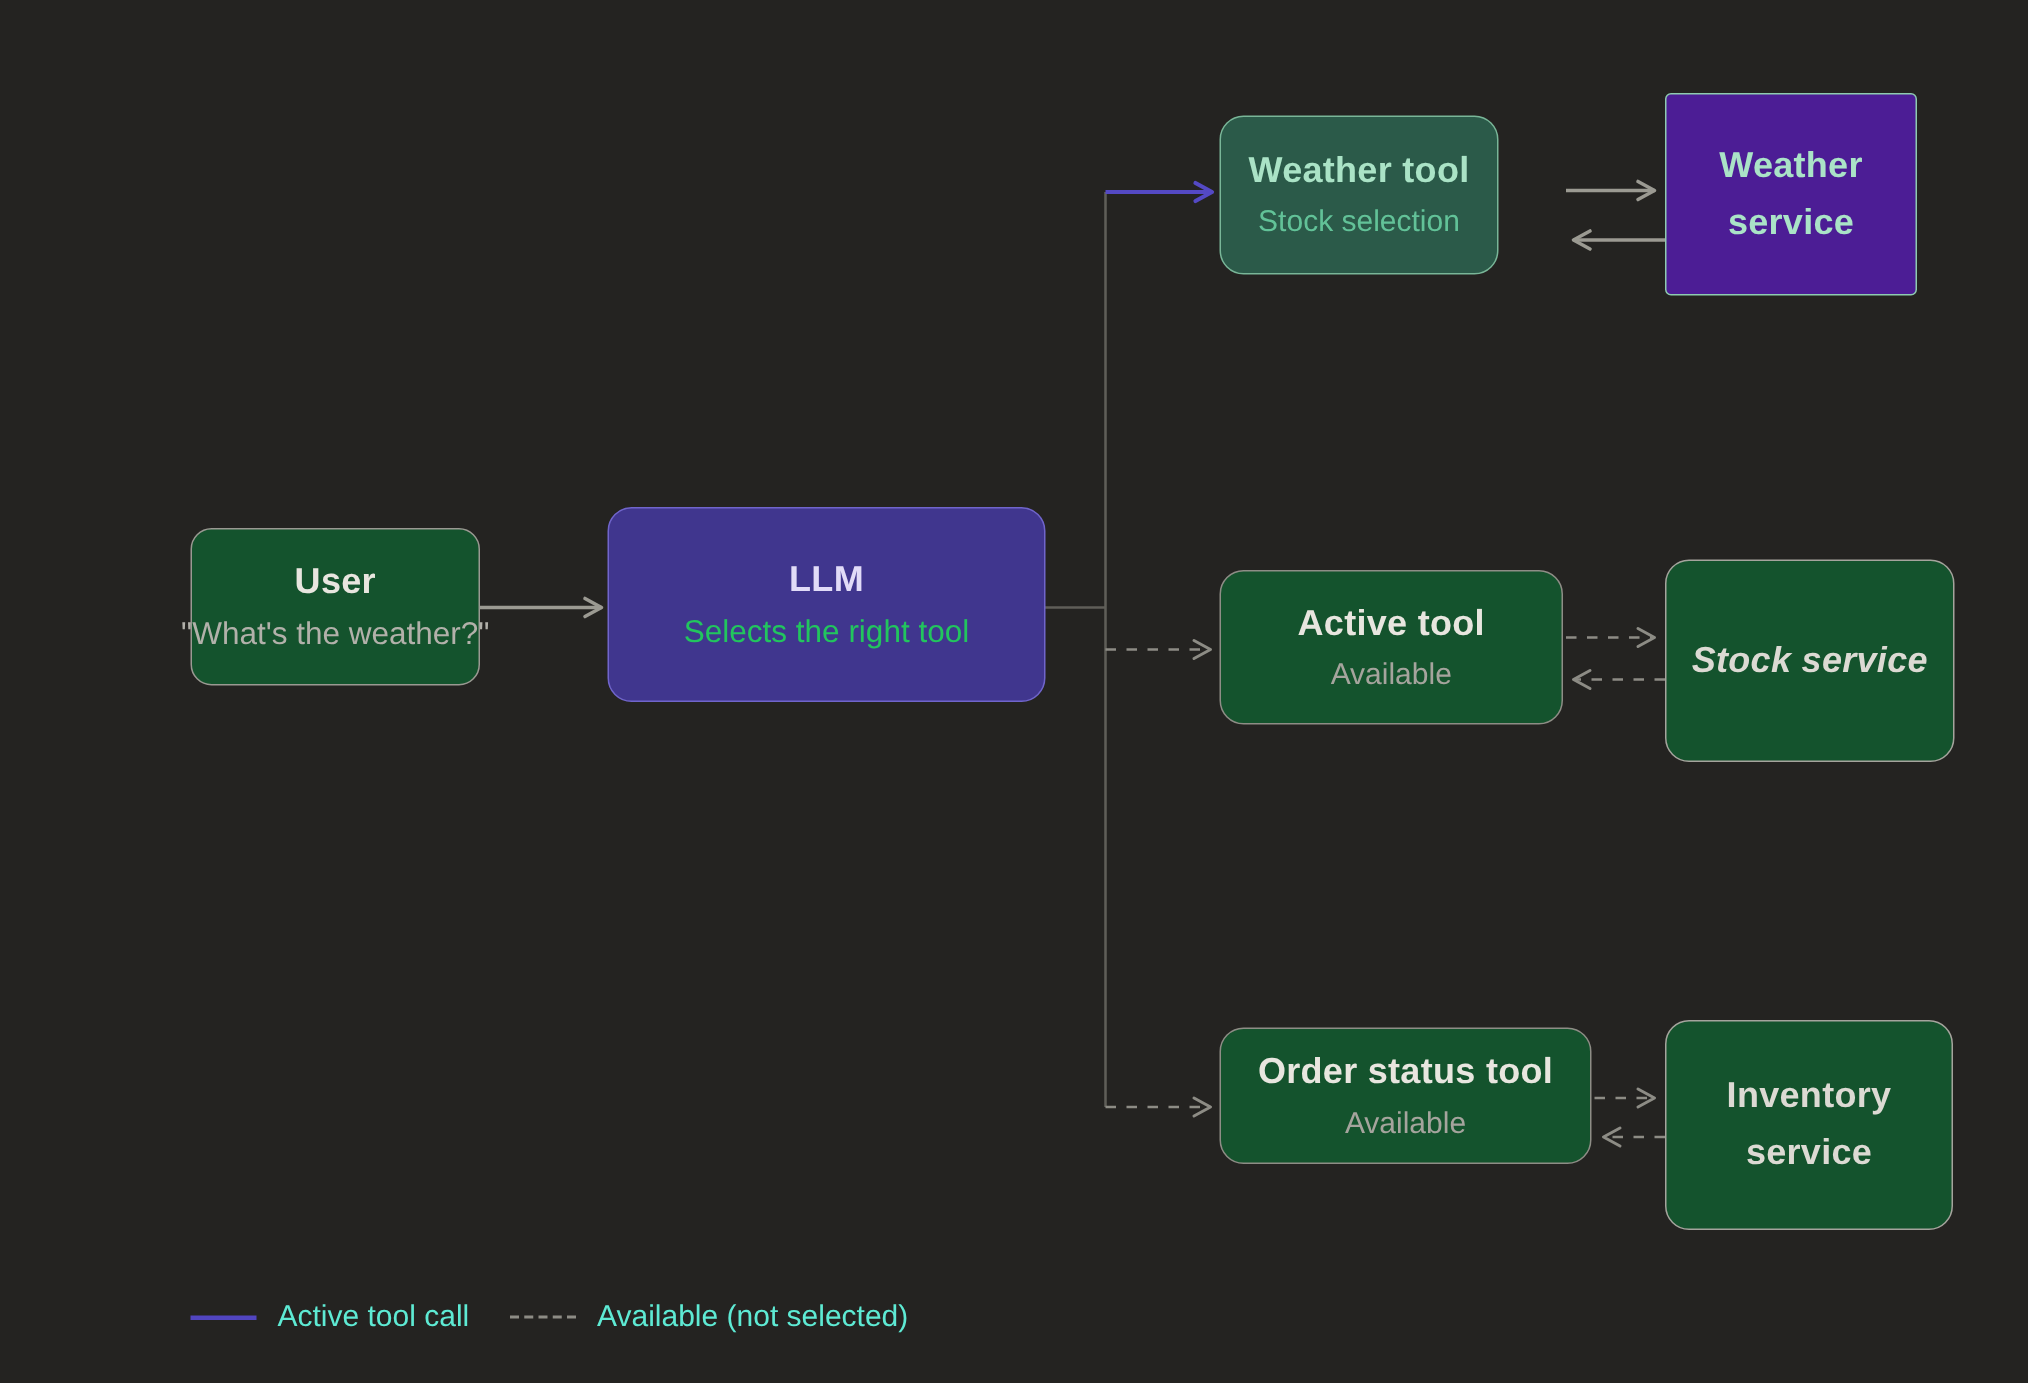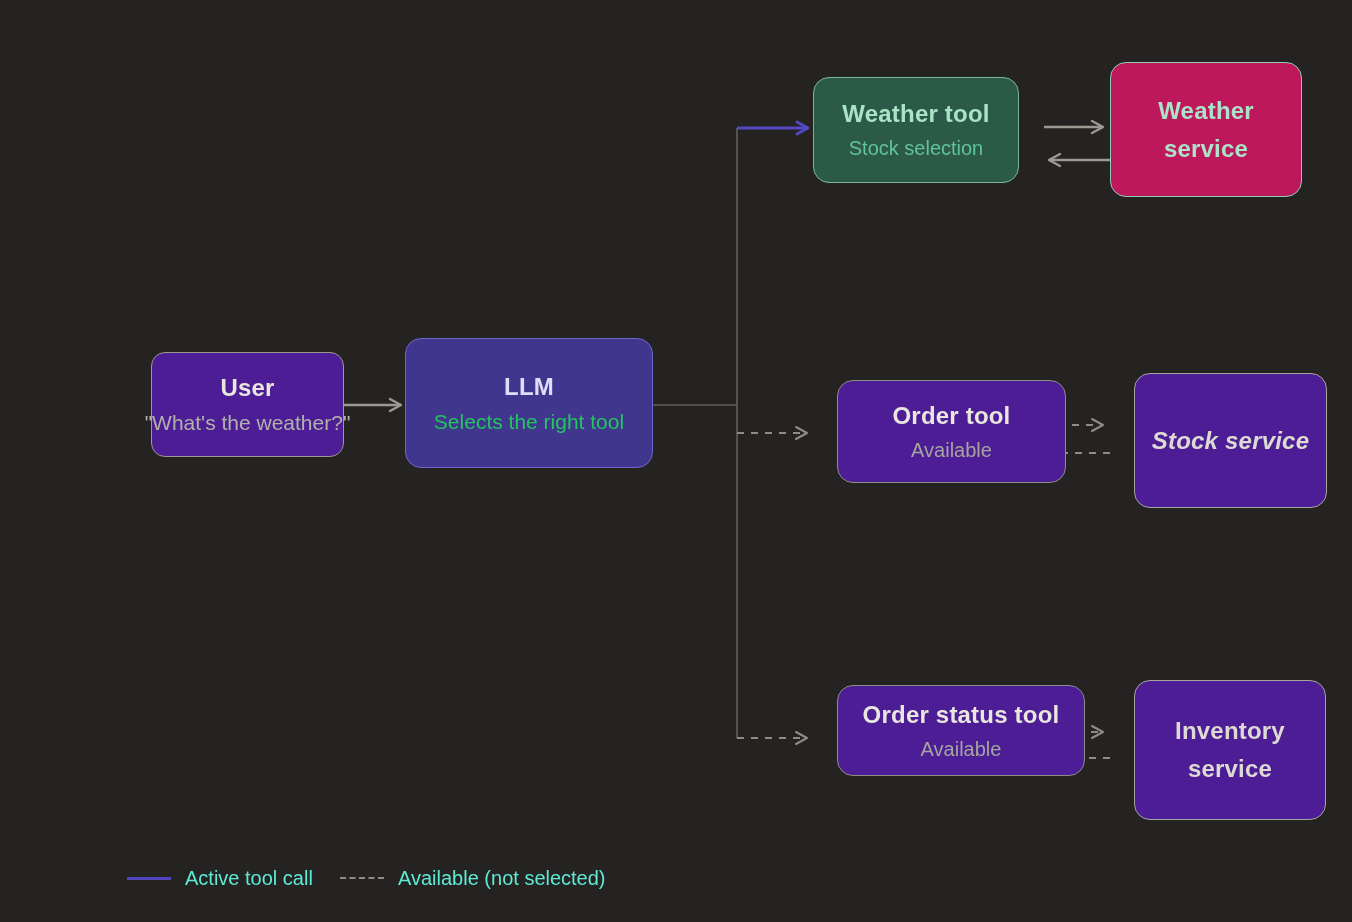--- a/index.html
+++ b/index.html
@@ -7,43 +7,43 @@
   #canvas{position:relative;width:1352px;height:922px;background:#242321;overflow:hidden;}
   #edge-layer{position:absolute;left:0;top:0;width:1352px;height:922px;}
 
   .node{position:absolute;box-sizing:border-box;display:flex;flex-direction:column;
         justify-content:center;align-items:center;text-align:center;
         border:1.5px solid transparent;}
   .node .node-title{font-weight:bold;font-size:24px;letter-spacing:.2px;}
   .node .node-sub{font-size:20px;margin-top:9px;white-space:nowrap;}
 
   
-  .gray-box{background:#4c1d95;margin-left:24px;}
+  .gray-box{background:#14532d;}
   .gray-box .node-title{color:#e8e6df;}
   .gray-box .node-sub{color:#a5a49d;}
 
   
   #node-user{left:127px;top:352px;width:193px;height:105px;border-radius:14px;border-color:#9a9992;}
   #node-user .node-sub{color:#b2b1aa;font-size:21px;}
 
   
-  #node-llm{left:405px;top:338px;width:248px;height:130px;border-radius:16px;
+  #node-llm{left:405px;top:338px;width:292px;height:130px;border-radius:16px;
             background:#40368e;border-color:#7065cb;}
   #node-llm .node-title{color:#e1dbf8;}
   #node-llm .node-sub{color:#22c55e;font-size:21px;}
 
   
-  #node-weather-tool{left:813px;top:77px;width:206px;height:106px;border-radius:16px;
+  #node-weather-tool{left:813px;top:77px;width:186px;height:106px;border-radius:16px;
             background:#2b5a49;border-color:#79b698;}
   #node-weather-tool .node-title{color:#aae3c6;}
   #node-weather-tool .node-sub{color:#62c298;}
 
   
-  #node-weather-service{left:1110px;top:62px;width:192px;height:135px;border-radius:16px;
-            background:#be185d;border-color:#8ecbb0;padding:0 14px;}
+  #node-weather-service{left:1110px;top:62px;width:168px;height:135px;border-radius:4px;
+            background:#4c1d95;border-color:#8ecbb0;padding:0 14px;}
   #node-weather-service .node-title{color:#aae3c7;line-height:38px;}
 
   
   #node-stock-tool{left:813px;top:380px;width:229px;height:103px;border-radius:16px;border-color:#8e8d86;}
 
   
   #node-stock-service{left:1110px;top:373px;width:193px;height:135px;border-radius:16px;
             border-color:#a5a49d;padding:0 14px;font-style:italic;}
   #node-stock-service .node-title{color:#dcdad3;line-height:38px;}
 
@@ -106,21 +106,21 @@
   <div class="node" id="node-weather-tool">
     <div class="node-title">Weather tool</div>
     <div class="node-sub">Stock selection</div>
   </div>
 
   <div class="node" id="node-weather-service">
     <div class="node-title">Weather service</div>
   </div>
 
   <div class="node gray-box" id="node-stock-tool">
-    <div class="node-title">Order tool</div>
+    <div class="node-title">Active tool</div>
     <div class="node-sub">Available</div>
   </div>
 
   <div class="node gray-box" id="node-stock-service">
     <div class="node-title">Stock service</div>
   </div>
 
   <div class="node gray-box" id="node-order-tool">
     <div class="node-title">Order status tool</div>
     <div class="node-sub">Available</div>

